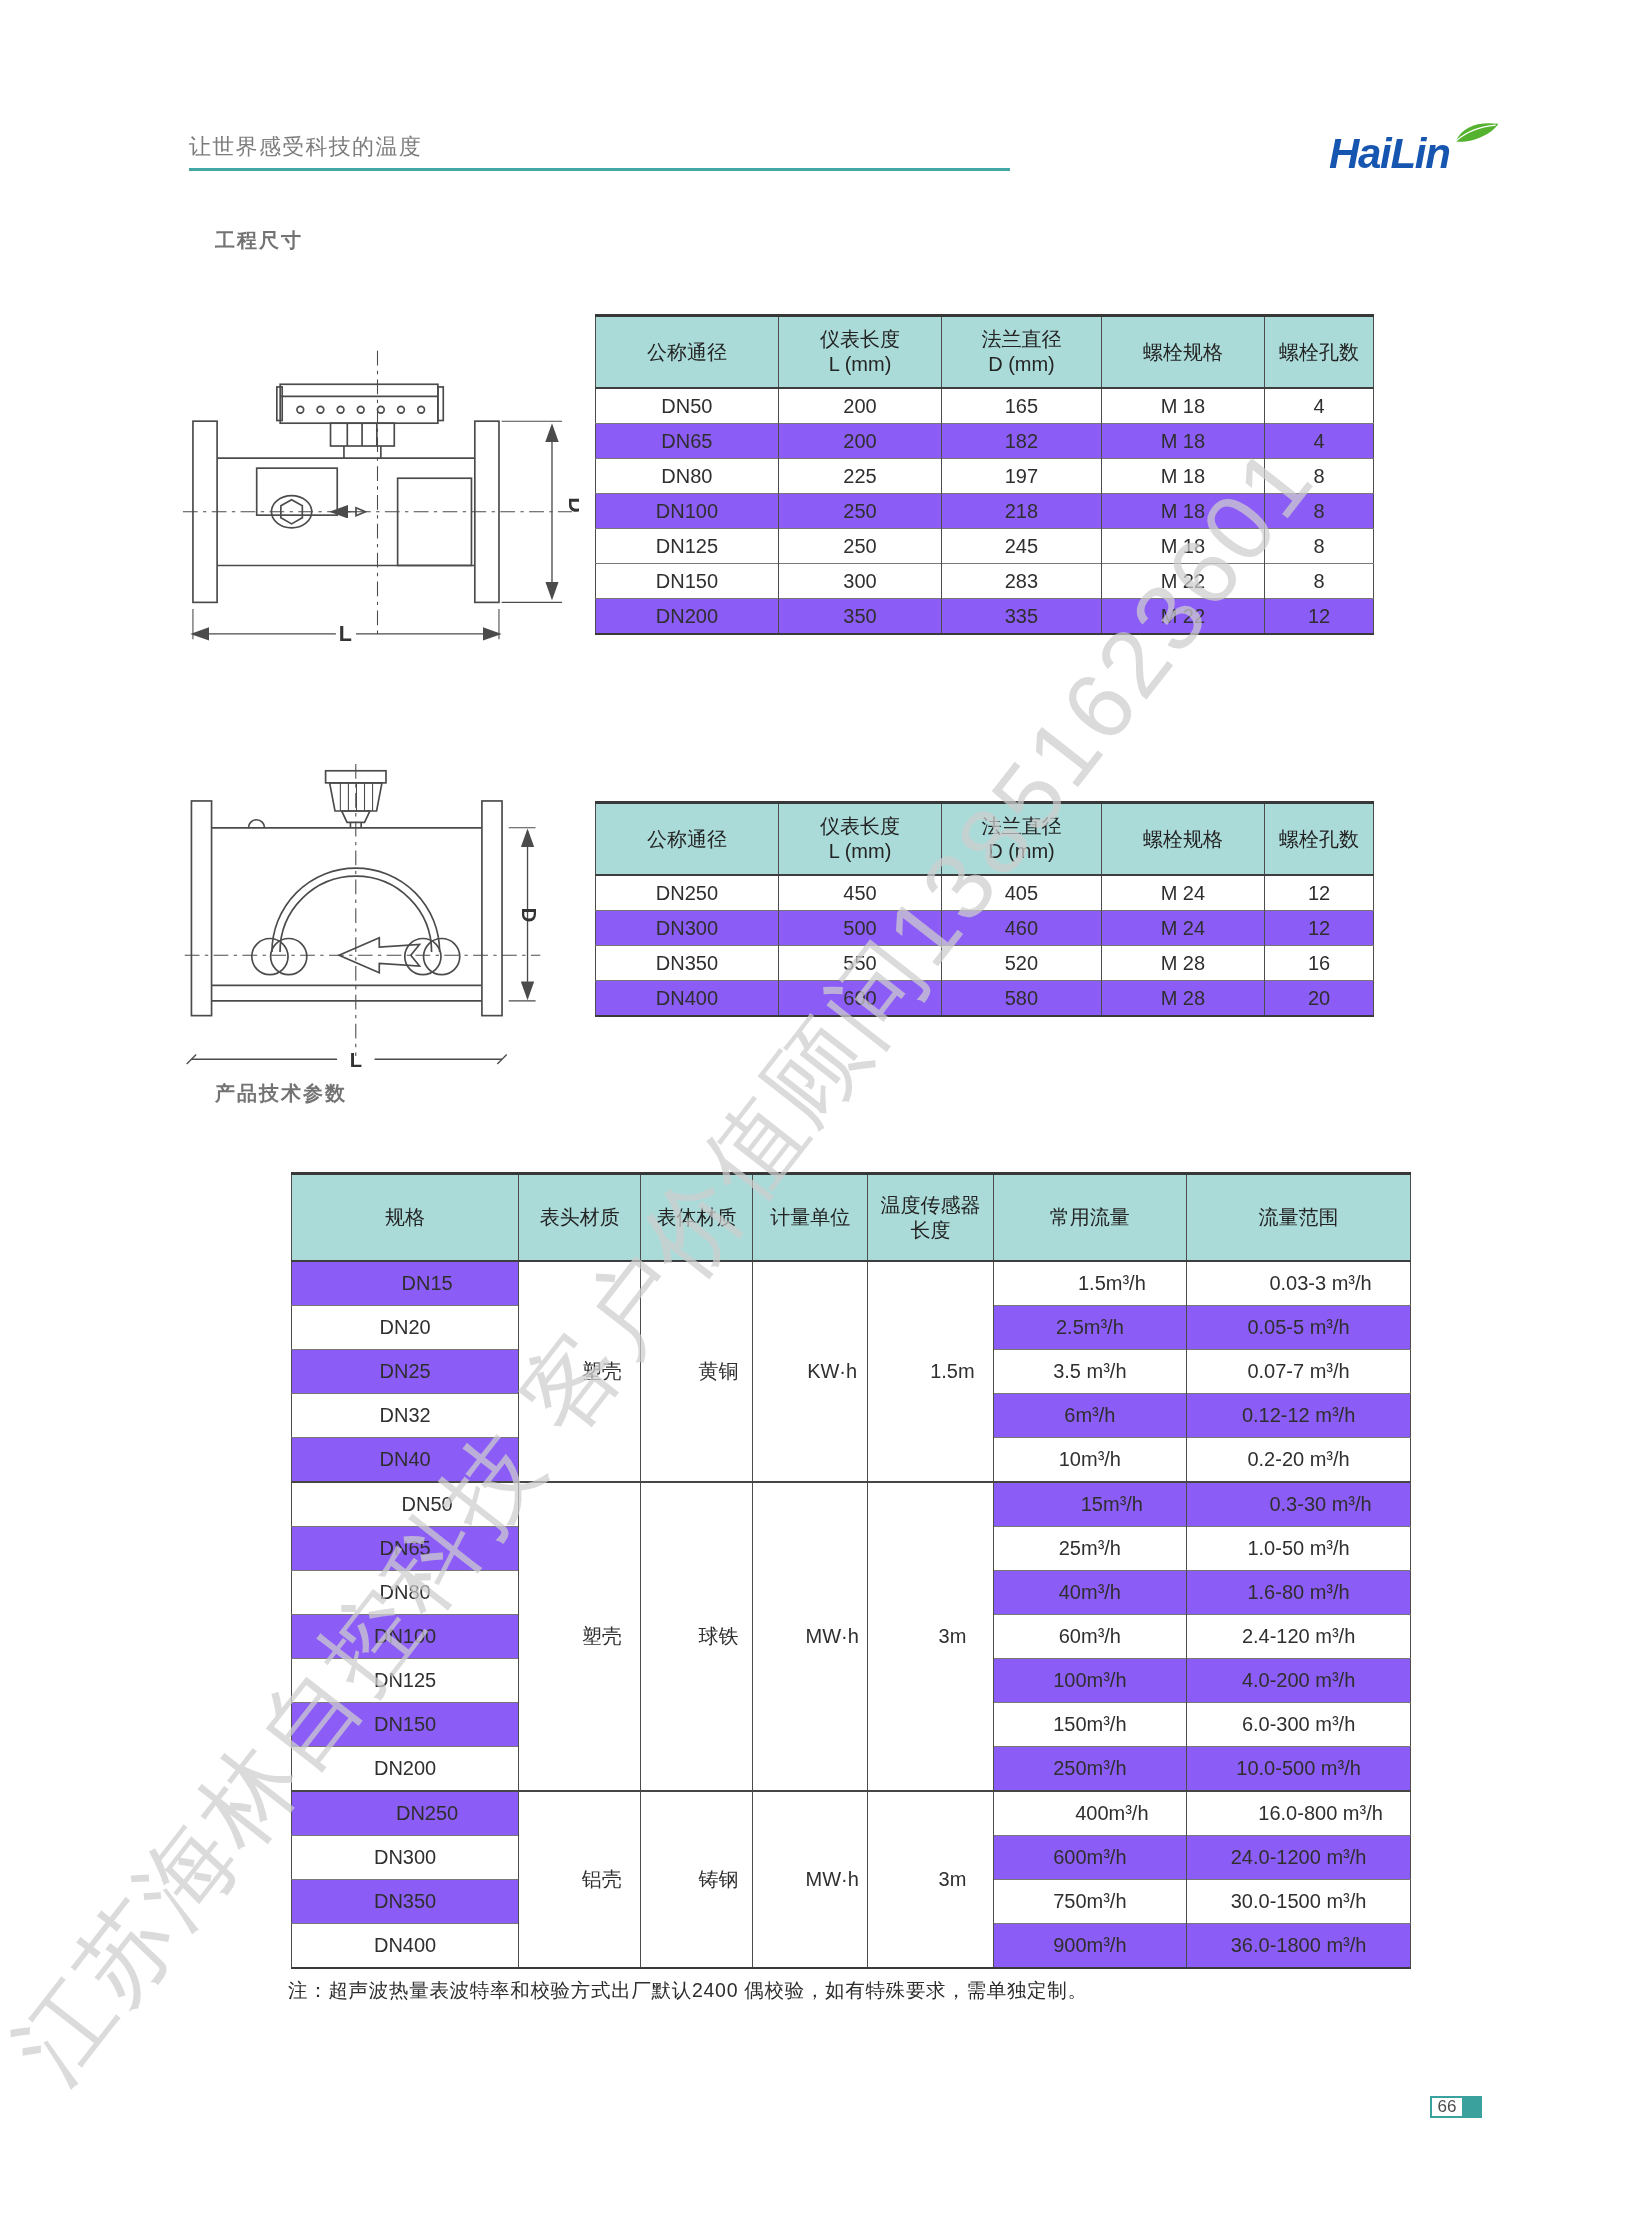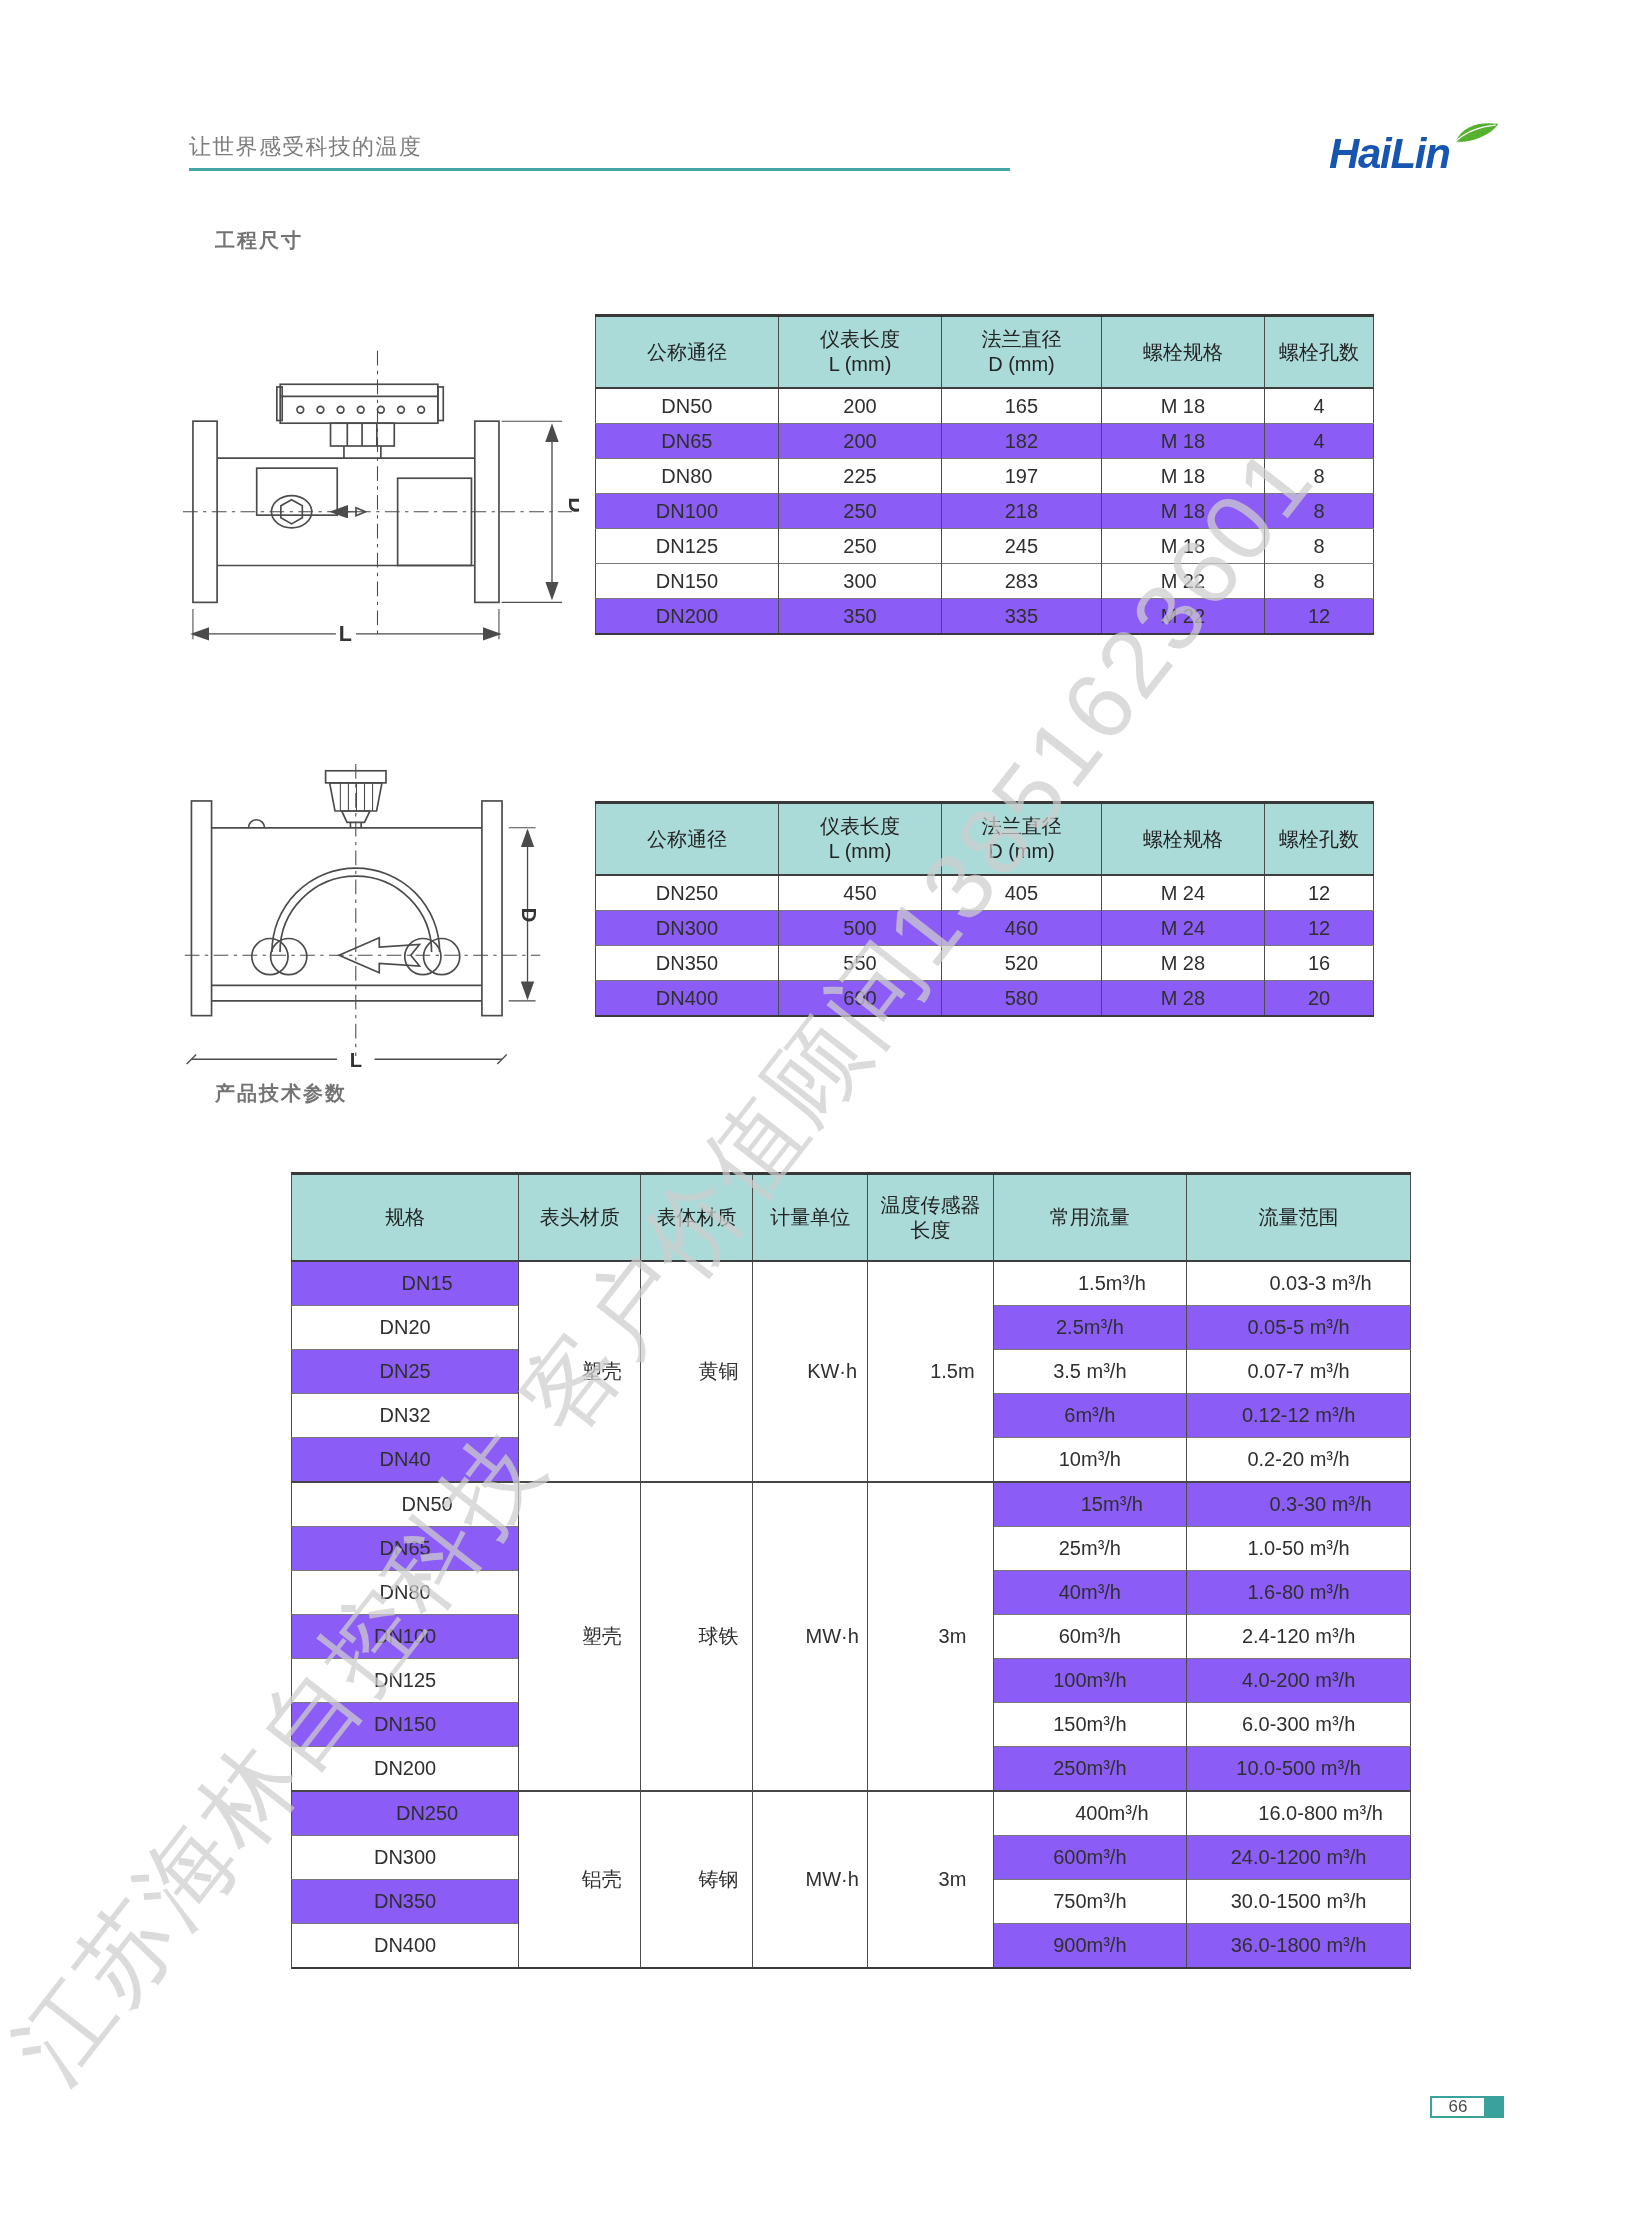--- a/index.html
+++ b/index.html
@@ -43,21 +43,21 @@
   .dim th{height:70px;}
   .dim td{height:34px;}
   .spec th{height:85px;}
   .spec td{height:43px;}
   .spec tr.group-start td{border-top:2px solid #464646;padding-left:44px;}
 
   
   #note{position:absolute;left:288px;top:1977px;font-size:19.5px;color:#2d2d2d;letter-spacing:0.7px;}
 
   
-  #badge{position:absolute;left:1430px;top:2096px;width:74px;height:21.5px;
+  #badge{position:absolute;left:1430px;top:2096px;width:52px;height:21.5px;
          border:2px solid #3aa19c;display:flex;box-sizing:border-box;background:#fff;}
   #badge .num{flex:1;display:flex;align-items:center;justify-content:center;
               font-size:17px;color:#4d4d4d;}
   #badge .block{width:18px;background:#3aa19c;}
 
   
   #watermark{position:absolute;left:37px;top:2005px;transform-origin:0 50%;
              transform:rotate(-52deg);font-size:95px;color:#cecece;opacity:.72;
              white-space:nowrap;letter-spacing:4px;z-index:6;pointer-events:none;}
 </style>
@@ -394,20 +394,21 @@
           </tr>
           <tr>
             <td>DN400</td>
             <td class="sh">900m³/h</td>
             <td class="sh">36.0-1800 m³/h</td>
           </tr>
         </tbody>
     </table>
   </div>
 
+  <div id="note">注：超声波热量表波特率和校验方式出厂默认2400 偶校验，如有特殊要求，需单独定制。</div>
 
   <div id="watermark">江苏海林自控科技 客户价值顾问13851623601</div>
 
   <div id="badge">
     <span class="num">66</span>
     <span class="block"></span>
   </div>
 
 </div>
 

